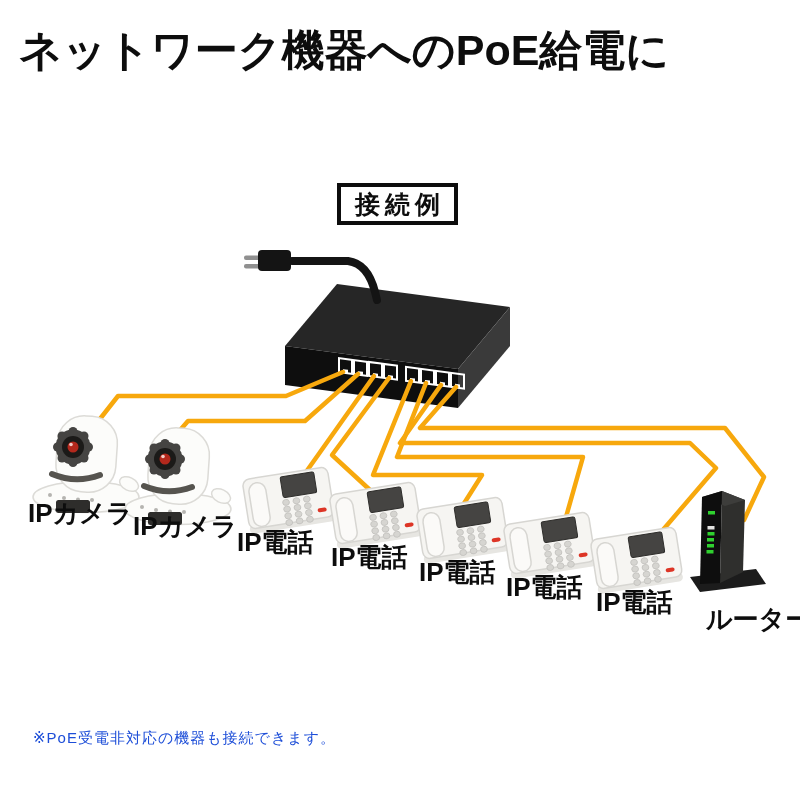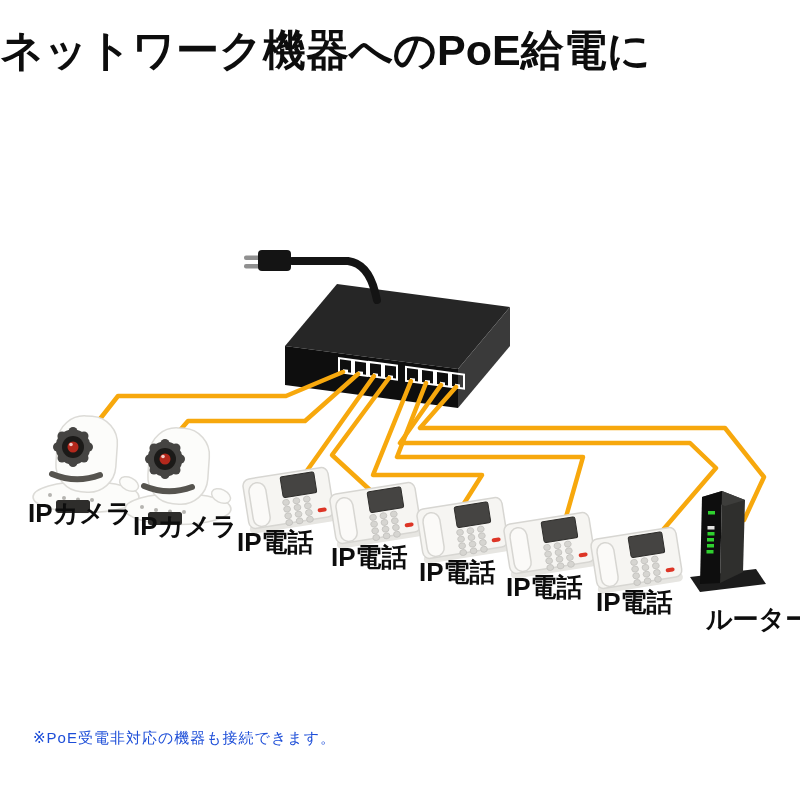--- a/index.html
+++ b/index.html
@@ -1,21 +1,21 @@
 <!DOCTYPE html>
 <html><head>
 <meta charset="utf-8">
 <style>
   html,body{margin:0;padding:0;background:#ffffff;}
   .stage{
     position:relative;width:800px;height:800px;background:#ffffff;overflow:hidden;
     font-family:"Liberation Sans","DejaVu Sans",sans-serif;color:#111;
   }
   .title{
-    position:absolute;left:0;top:22px;width:688px;
+    position:absolute;left:0;top:22px;width:688px;text-align:center;
     font-size:43px;font-weight:bold;letter-spacing:0px;color:#0d0d0d;white-space:nowrap;
   }
   .caption-box{
     position:absolute;left:337px;top:183px;width:121px;height:42px;
     box-sizing:border-box;border:4px solid #0d0d0d;background:#fff;
     display:flex;align-items:center;justify-content:center;
     font-size:25px;font-weight:bold;letter-spacing:5px;text-indent:5px;color:#0d0d0d;
   }
   svg.diagram{position:absolute;left:0;top:0;}
   .dev-label{
@@ -25,20 +25,23 @@
     position:absolute;left:33px;top:729px;font-size:15px;color:#1d4ed8;white-space:nowrap;letter-spacing:1px;
   }
 </style>
 </head>
 <body>
 
 <div class="stage">
 
   <div class="title">ネットワーク機器へのPoE給電に</div>
 
+  <div class="caption-box">
+    <span>接続例</span>
+  </div>
 
   <svg class="diagram" width="800" height="800" viewBox="0 0 800 800">
     <defs>
 
       <g id="camera-def">
         <ellipse cx="56" cy="84" rx="53" ry="15.5" fill="#fcfcfa" stroke="#dcdbd7" stroke-width="1.5"></ellipse>
         <ellipse cx="99" cy="71" rx="10" ry="6.5" fill="#fcfcfa" stroke="#dcdbd7" stroke-width="1.5" transform="rotate(25 99 71)"></ellipse>
         <circle cx="20" cy="82" r="2" fill="#b5b4b0"></circle>
         <circle cx="34" cy="85" r="2" fill="#b5b4b0"></circle>
         <circle cx="48" cy="86.5" r="2" fill="#b5b4b0"></circle>

